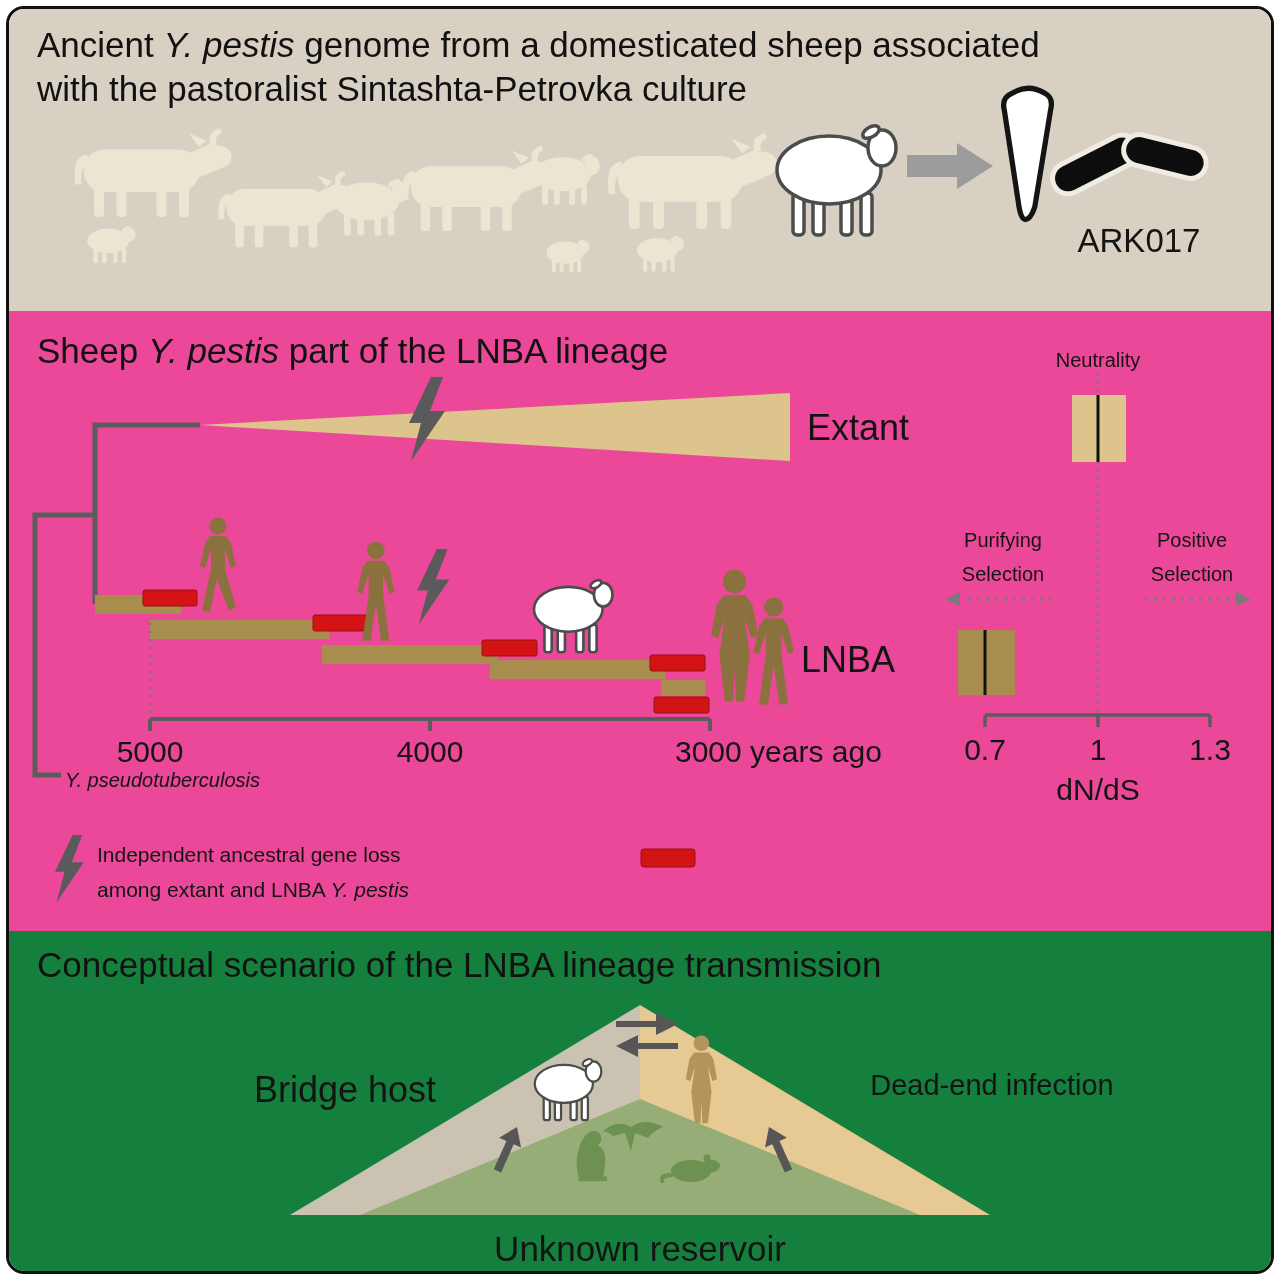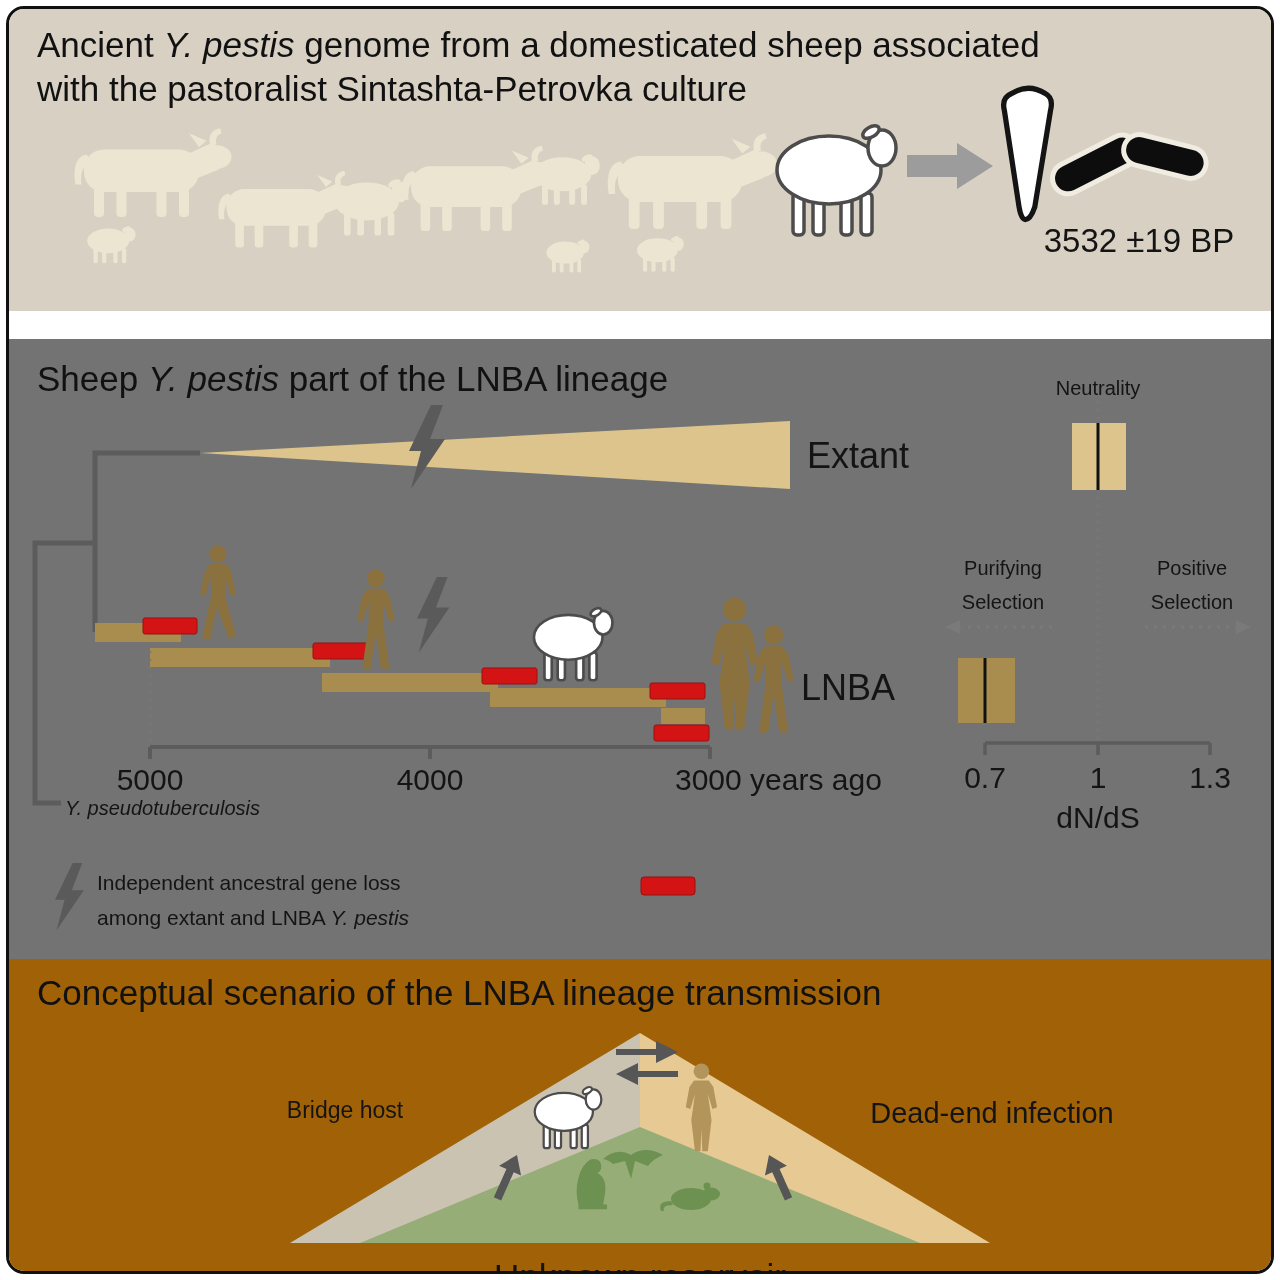--- a/index.html
+++ b/index.html
@@ -1,21 +1,21 @@
 <!DOCTYPE html>
 <html><head>
 <meta charset="utf-8">
 <style>
   html,body{margin:0;padding:0;}
   body{width:1280px;height:1280px;background:#ffffff;font-family:"Liberation Sans",sans-serif;position:relative;}
   .frame{position:absolute;left:6px;top:6px;width:1262px;height:1262px;border:3px solid #101010;border-radius:18px;overflow:hidden;background:#fff;}
   .panel{position:relative;width:100%;}
   .panel-top{height:302px;background:#d8d0c3;}
-  .panel-middle{height:620px;background:#737373;margin-top:28px;}
-  .panel-bottom{height:340px;background:#a16207;}
+  .panel-middle{height:620px;background:#ec4899;}
+  .panel-bottom{height:340px;background:#15803d;}
   svg.layer{position:absolute;left:0;top:0;}
   .lbl{position:absolute;color:#141414;white-space:nowrap;}
   .heading{font-size:35px;line-height:44px;color:#111;}
   .c{text-align:center;white-space:normal;}
   .big{font-size:36px;}
   .axis{font-size:30px;}
   .small{font-size:20px;line-height:34px;}
   .legendtxt{font-size:21px;line-height:35px;}
   i{font-style:italic;}
 </style>
@@ -112,21 +112,21 @@
       <use href="#sheep-big" transform="translate(756,106)" fill="#ffffff" stroke="#4c4c4c" stroke-width="3.5"></use>
       <polygon points="898,146 948,146 948,134 984,157 948,180 948,168 898,168" fill="#9c9c9c"></polygon>
       <use href="#tooth" transform="translate(988,74) scale(1.05)" fill="#ffffff" stroke="#141414" stroke-width="5"></use>
       <use href="#bacteria" transform="translate(1040,92)" fill="#0d0d0d" stroke="#f0ece2" stroke-width="5"></use>
     </svg>
     <div class="lbl heading" style="left:28px;top:14px;">
       <div><span>Ancient</span> <i>Y. pestis</i> <span>genome from a domesticated sheep associated</span></div>
       <div>with the pastoralist Sintashta-Petrovka culture</div>
     </div>
     <div class="lbl c" style="left:1005px;top:212px;width:250px;font-size:33px;line-height:40px;">
-      <div>3532 ±19 BP</div>
+      <div>ARK017</div>
     </div>
   </section>
 
   <section class="panel panel-middle">
     <svg class="layer" width="1262" height="620" viewBox="0 0 1262 620">
 
       <polygon points="191,114 781,82 781,150" fill="#dcc48c"></polygon>
 
       <path d="M191 114 L86 114 L86 293 M86 204 L26 204 L26 464 L52 464" fill="none" stroke="#5c5c5c" stroke-width="5"></path>
 
@@ -210,18 +210,18 @@
       <use href="#up-arrow" transform="translate(760,196) rotate(-24)" fill="#565656"></use>
 
       <use href="#sheep-big" transform="translate(519,122) scale(0.56)" fill="#ffffff" stroke="#4c4c4c" stroke-width="4"></use>
       <use href="#woman-stand" transform="translate(674,104) scale(0.92)" fill="#b3955c"></use>
 
       <use href="#marmot" transform="translate(560,198) scale(0.95)" fill="#6d9150"></use>
       <use href="#bird" transform="translate(592,188)" fill="#6d9150"></use>
       <use href="#rat" transform="translate(650,220)" fill="#6d9150"></use>
     </svg>
     <div class="lbl heading" style="left:28px;top:12px;">Conceptual scenario of the LNBA lineage transmission</div>
-    <div class="lbl c" style="left:186px;top:138px;width:300px;font-size:23px;">Bridge host</div>
+    <div class="lbl c" style="left:186px;top:138px;width:300px;font-size:36px;">Bridge host</div>
     <div class="lbl c" style="left:818px;top:138px;width:330px;font-size:29px;">Dead-end infection</div>
     <div class="lbl c" style="left:456px;top:298px;width:350px;font-size:35px;">Unknown reservoir</div>
   </section>
 
 </div>
 
 </body></html>

